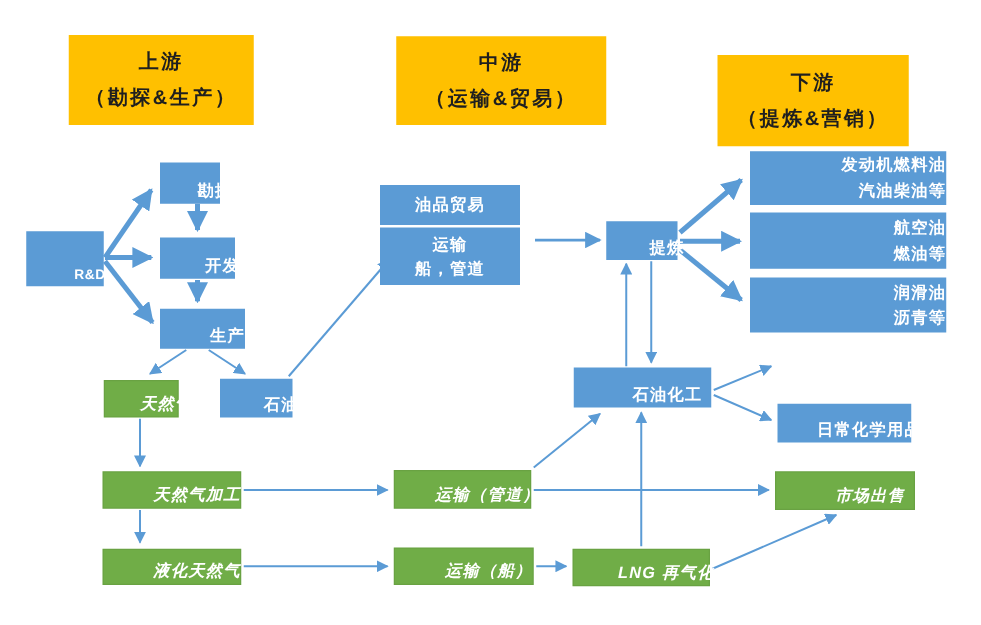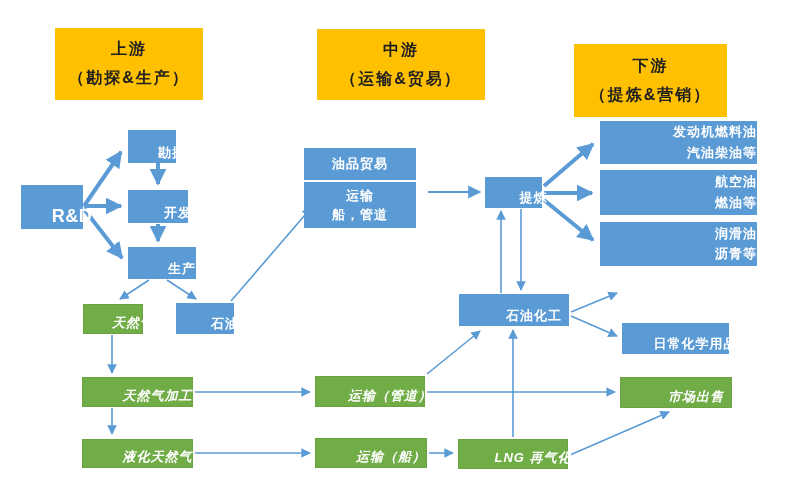--- a/index.html
+++ b/index.html
@@ -30,21 +30,21 @@
     position:absolute;z-index:2;box-sizing:border-box;background:var(--header-bg);
     color:var(--header-text);font-weight:bold;font-size:16px;letter-spacing:2px;
     display:flex;flex-direction:column;align-items:center;justify-content:center;
     gap:8px;text-align:center;
   }
   .two-line{flex-direction:column;line-height:1.55;}
   .combined{flex-direction:column;padding:0;align-items:stretch;}
   .combined .sec{flex:0 0 auto;display:flex;flex-direction:column;align-items:center;justify-content:center;}
   .combined .sec-top{height:32px;border-bottom:2px solid #ffffff;}
   .combined .sec-bottom{height:46px;line-height:1.5;}
-  .rnd{font-size:18px;letter-spacing:0.5px;}
+  .rnd{font-size:11px;letter-spacing:0.5px;}
 </style>
 </head>
 <body>
 
 <div id="stage">
 
   <svg id="arrow-layer" viewBox="0 0 785 500">
     <defs>
       <marker id="mBig" viewBox="0 0 10 10" refX="9" refY="5" markerWidth="4.2" markerHeight="4.2" orient="auto">
           <path class="mk" d="M0,0 L10,5 L0,10 z"></path>

